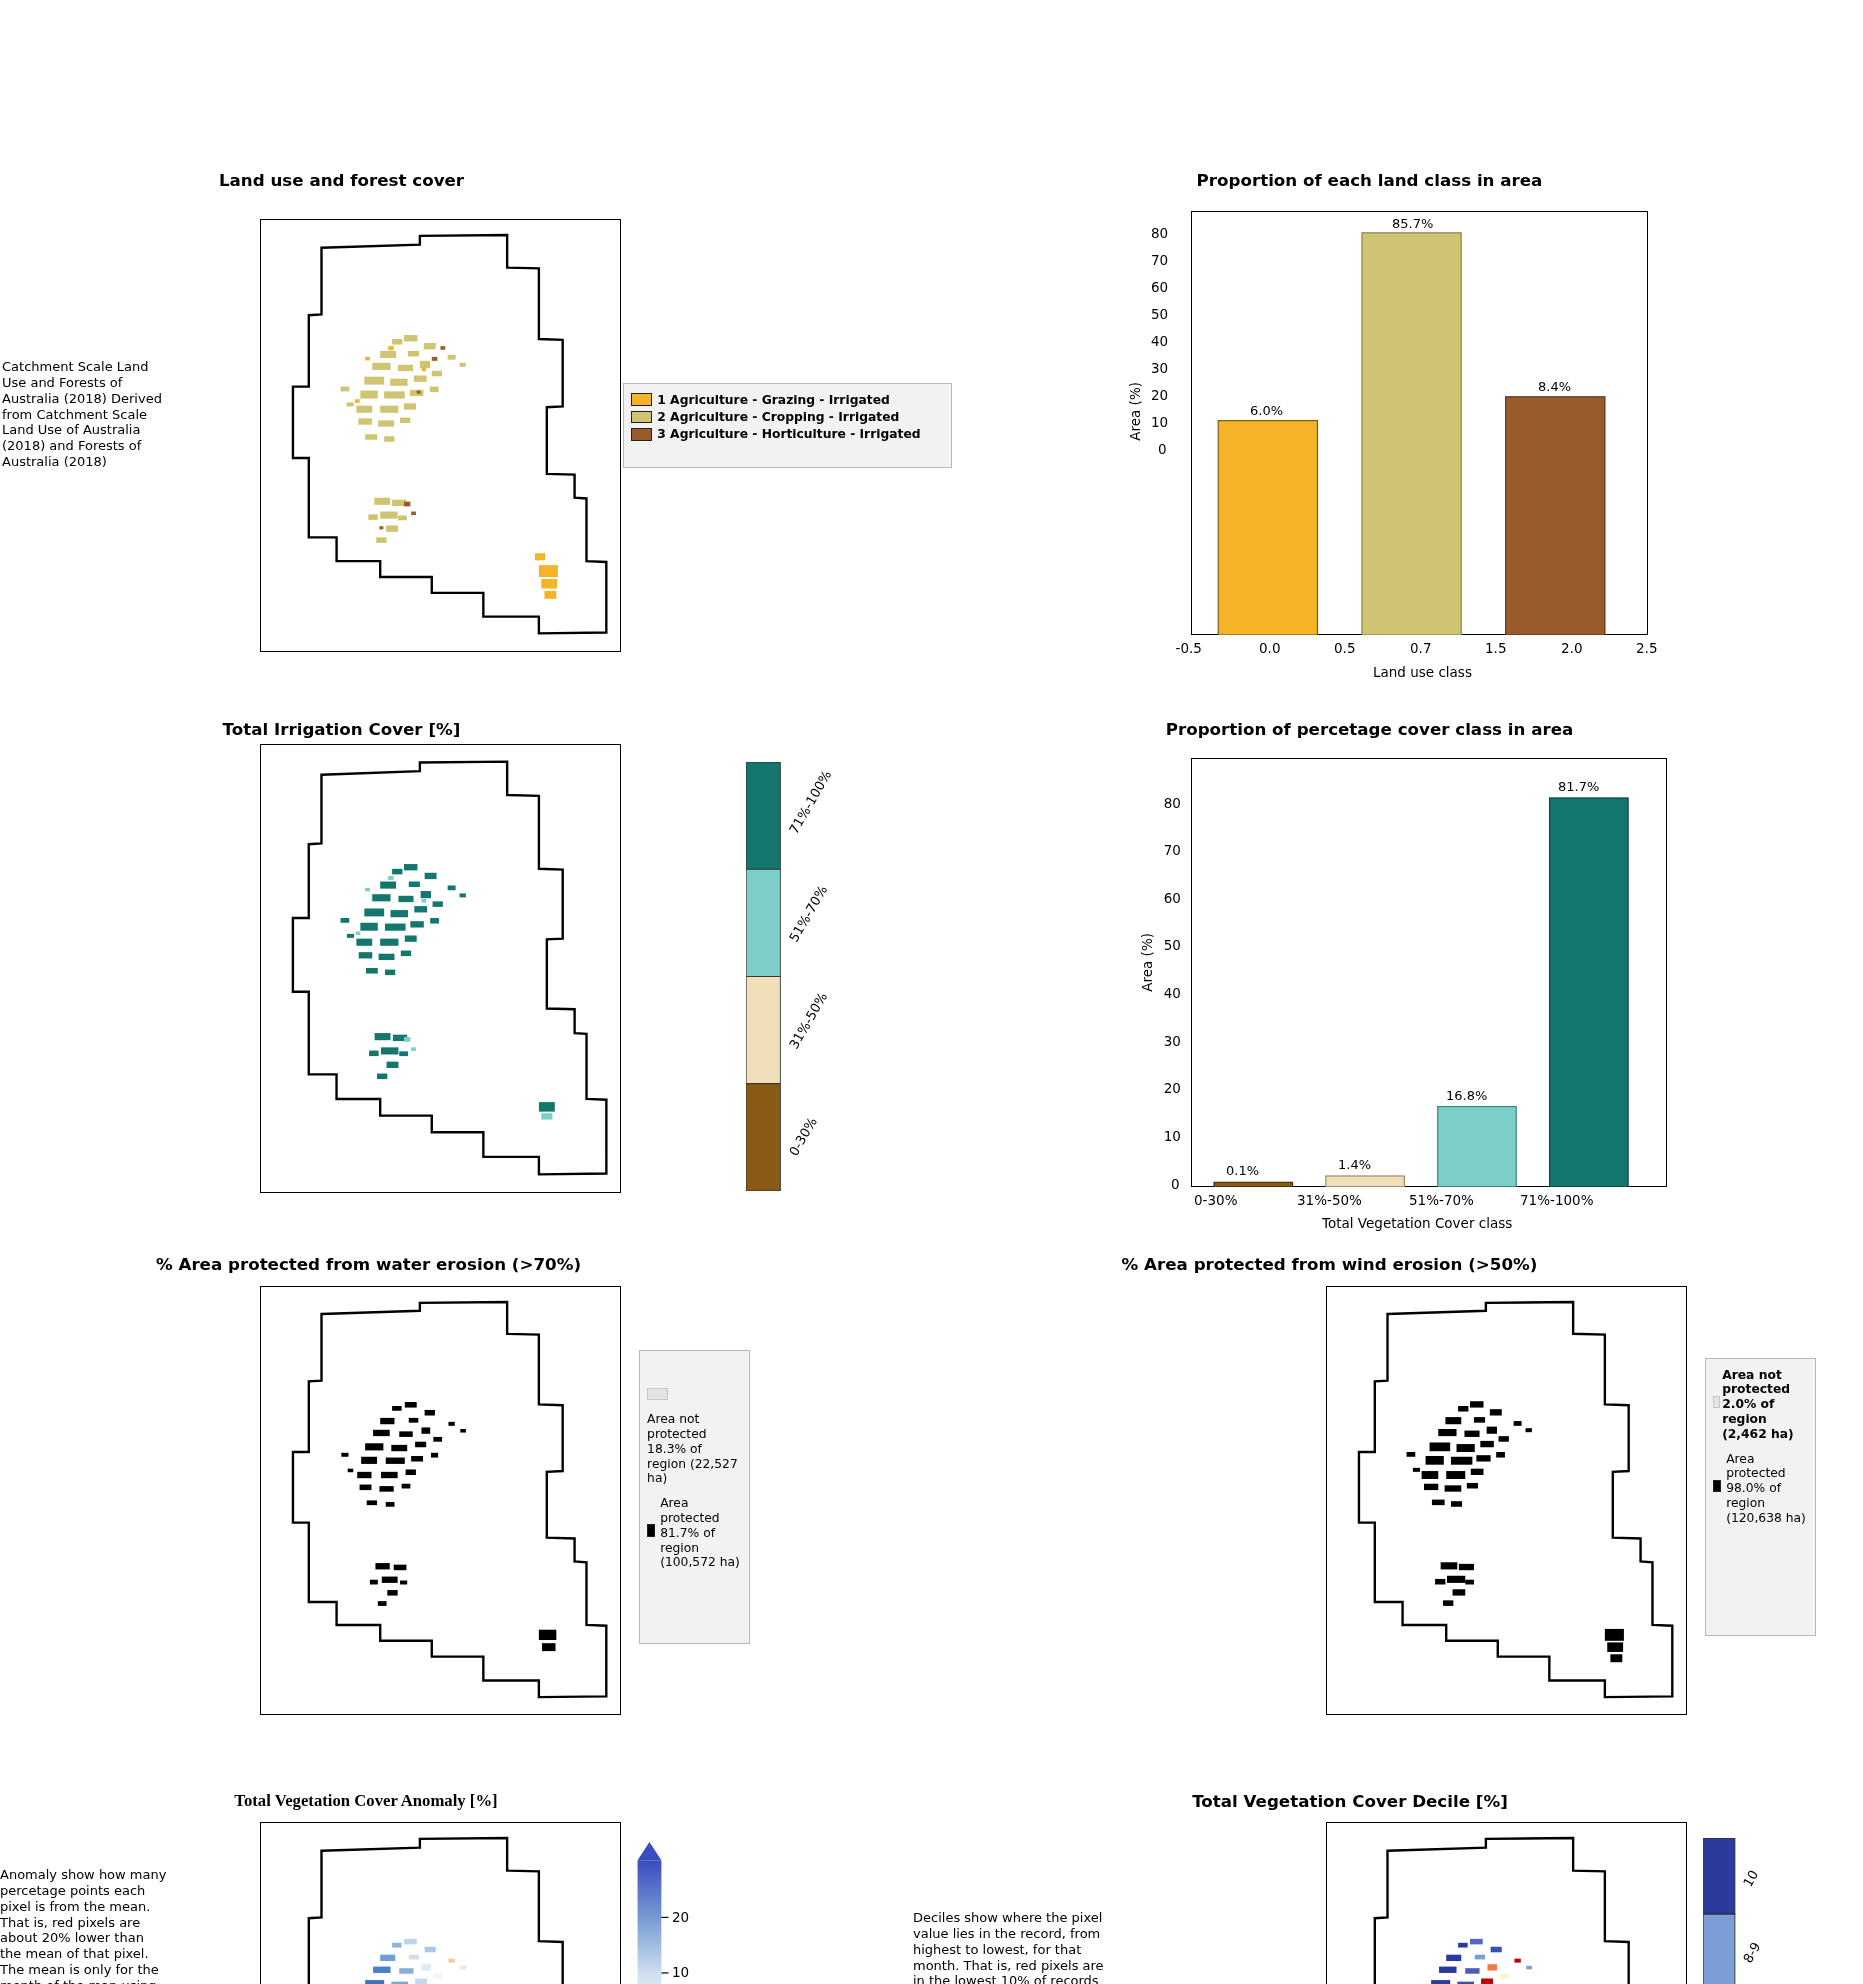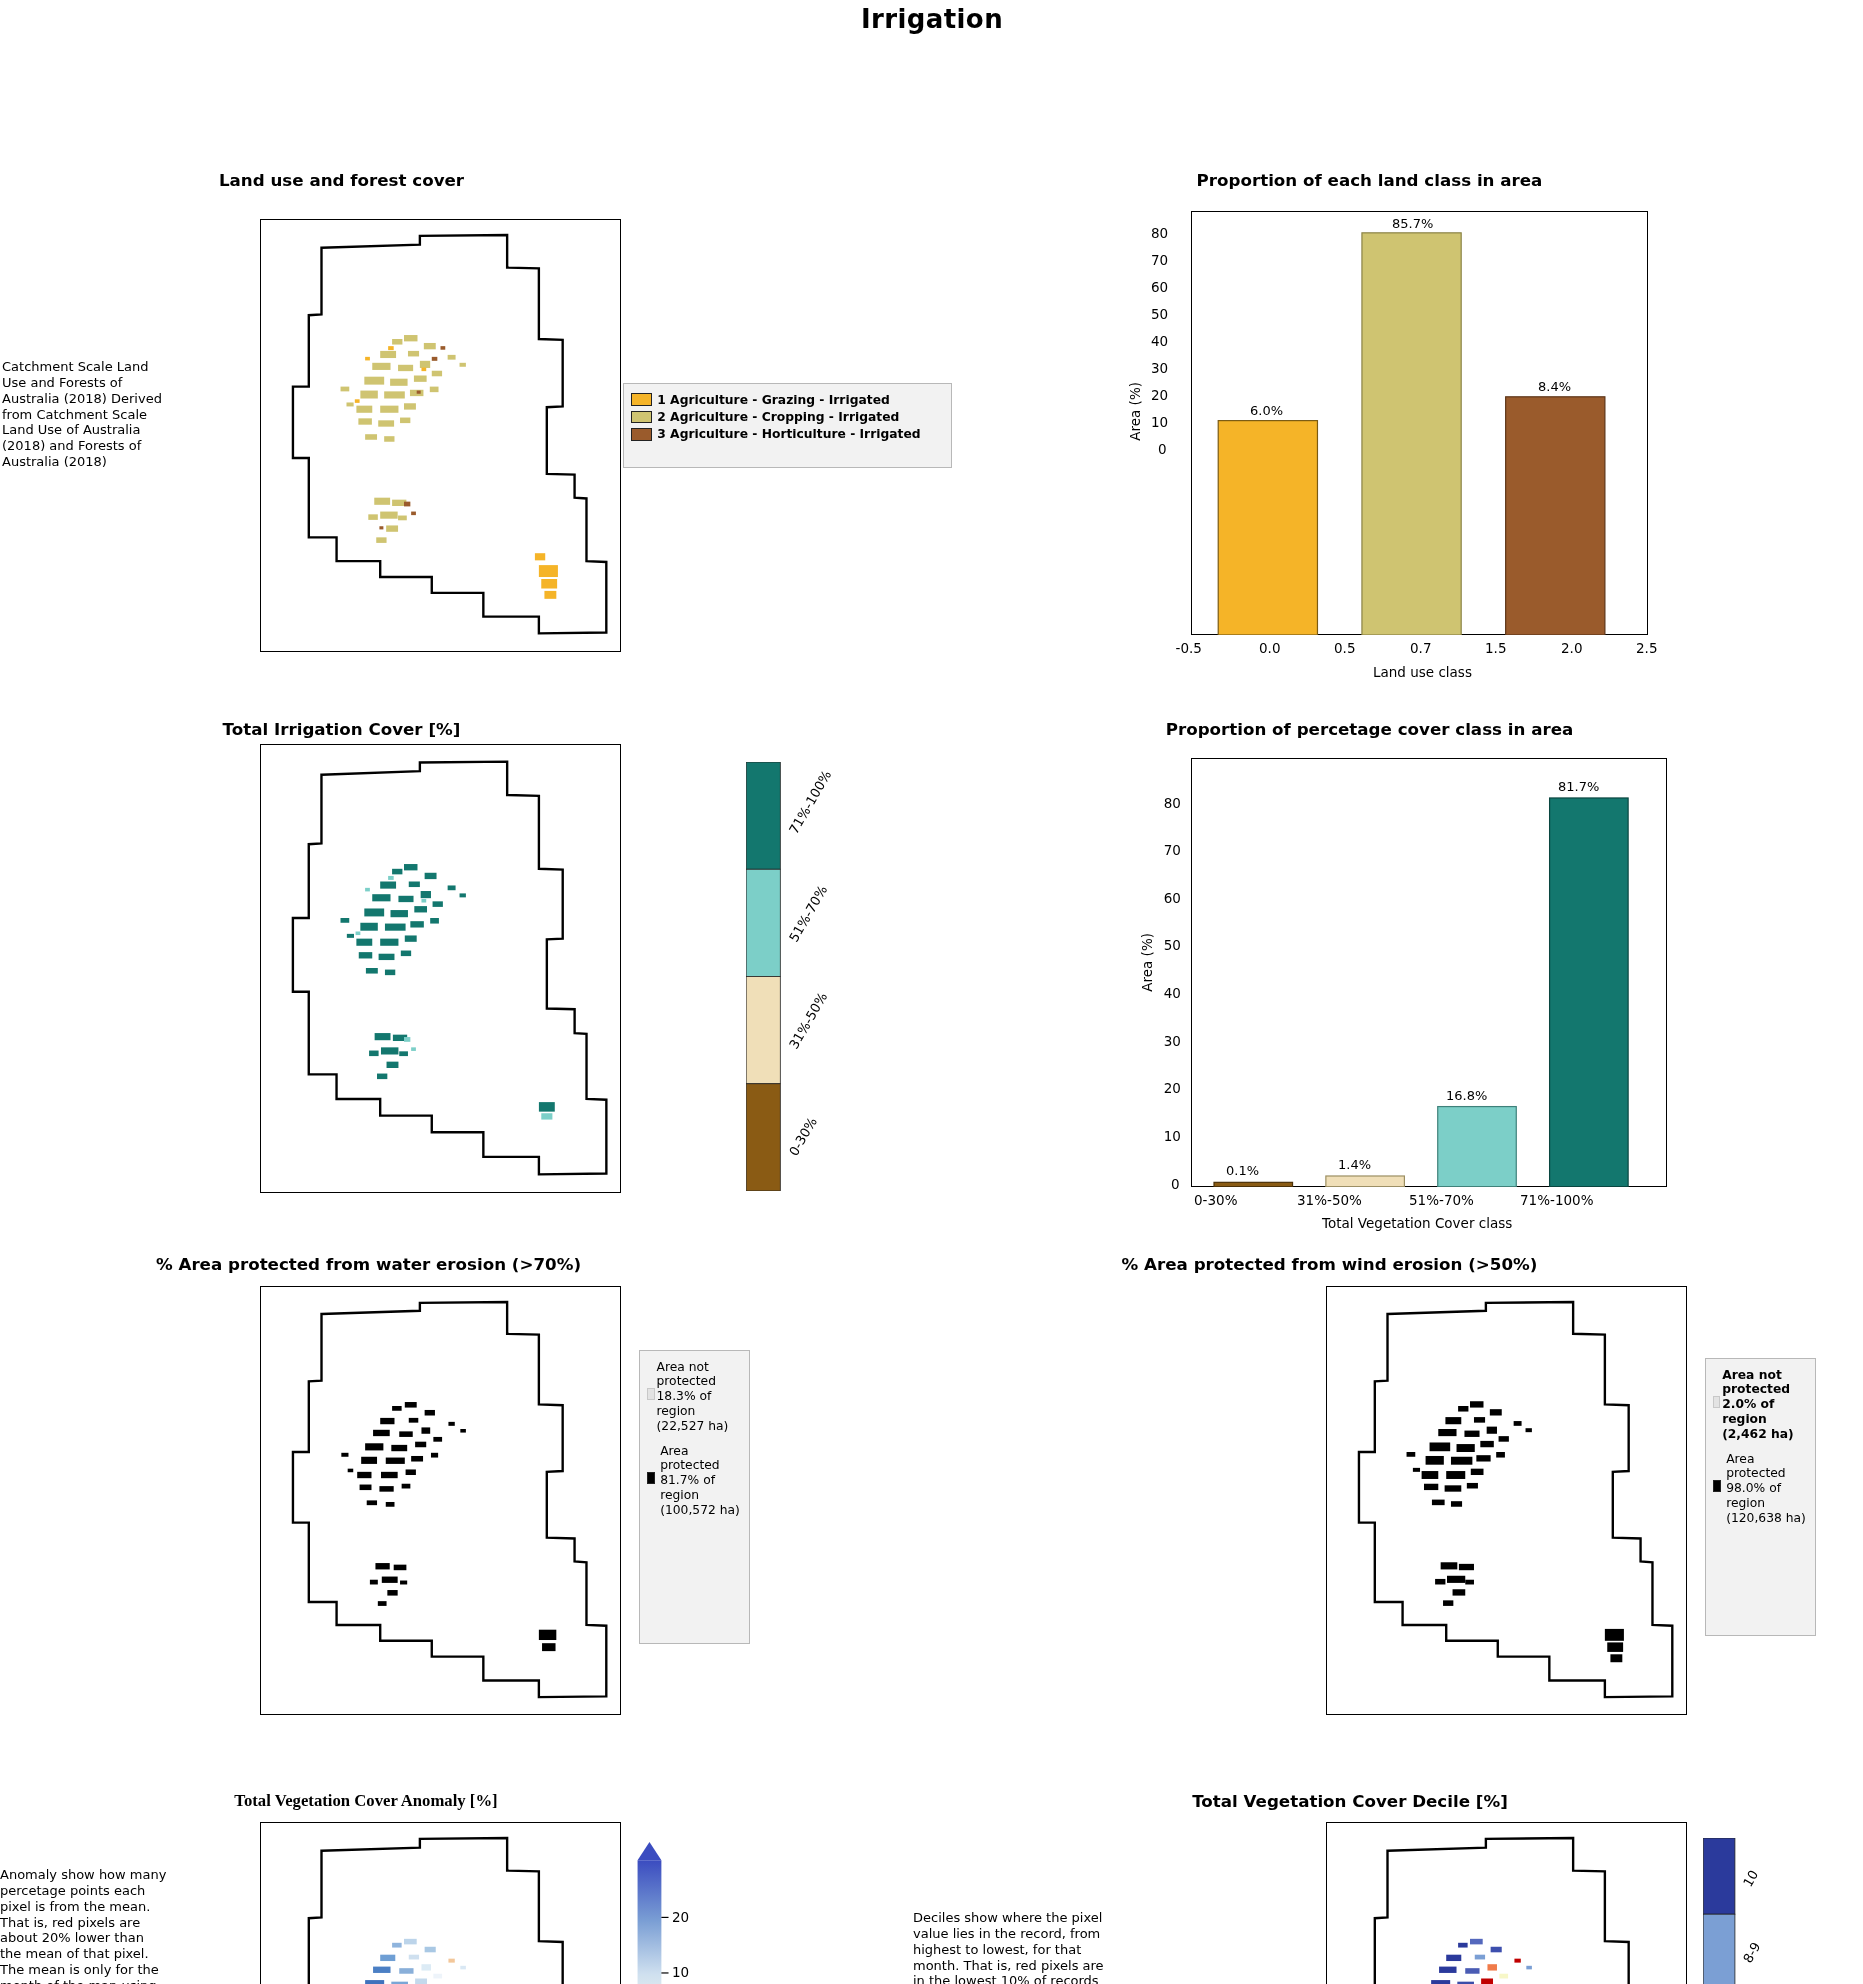--- a/index.html
+++ b/index.html
@@ -21,21 +21,20 @@
   .vert{writing-mode:vertical-rl;transform:rotate(180deg);}
   .cblabel{font-size:13px;transform:rotate(-60deg);transform-origin:left top;white-space:nowrap;}
   .ero-leg{font-size:12.3px;line-height:1.2;}
   svg{display:block;}
 </style>
 </head>
 <body>
 
 <div class="page">
 
-  <div class="abs title">Irrigation</div>
 
   <div class="abs panel-title" style="left:119px;top:170px;width:445px;">Land use and forest cover</div>
 
   <div class="abs sidenote" style="left:2px;top:359px;width:167px;"> Catchment Scale Land Use and Forests of Australia (2018) Derived from Catchment Scale Land Use of Australia (2018) and Forests of Australia (2018)</div>
 
   <div class="abs mapbox" style="left:260px;top:219px;width:361px;height:433px;">
     <svg width="359" height="430" viewBox="0 0 904 1084">
       <path d="M152 70 L400 62 L400 40 L620 38 L620 120 L700 122 L700 300 L760 302 L760 470 L720 472
                L720 640 L790 642 L790 700 L820 702 L820 860 L870 862 L870 1040 L700 1042 L700 1000
                L560 1000 L560 940 L430 940 L430 900 L300 900 L300 860 L190 860 L190 800 L120 800
@@ -297,21 +296,21 @@
         <rect x="318" y="764" width="26" height="14"></rect>
           <rect x="350" y="740" width="18" height="10"></rect>
         <rect x="294" y="792" width="22" height="12"></rect>
           <rect x="700" y="864" width="44" height="26"></rect>
         <rect x="708" y="898" width="34" height="20"></rect>
       </g>
     </svg>
   </div>
 
   <div class="abs legendbox" style="left:639px;top:1350px;width:111px;height:294px;padding:8.7px 7.1px;">
-    <div style="display:flex;align-items:flex-start;gap:2px;">
+    <div style="display:flex;align-items:flex-start;gap:12px;flex-direction:column;">
       <span class="legend-swatch" style="background:#e3e3e3;border-color:#c8c8c8;margin-top:28px;"></span>
       <span class="ero-leg">Area not protected 18.3% of region (22,527 ha)</span>
     </div>
     <div style="display:flex;align-items:flex-start;gap:5.6px;margin-top:10.3px;">
       <span class="legend-swatch" style="background:#000;margin-top:28px;"></span>
       <span class="ero-leg">Area protected 81.7% of region (100,572 ha)</span>
     </div>
   </div>
 
   <div class="abs panel-title" style="left:1012px;top:1254px;width:635px;">% Area protected from wind erosion (&gt;50%)</div>

